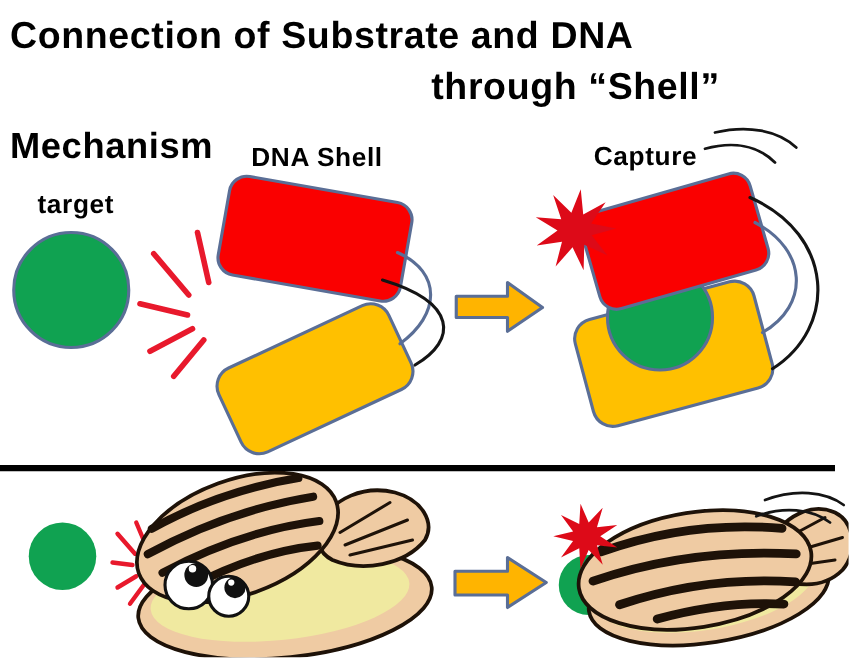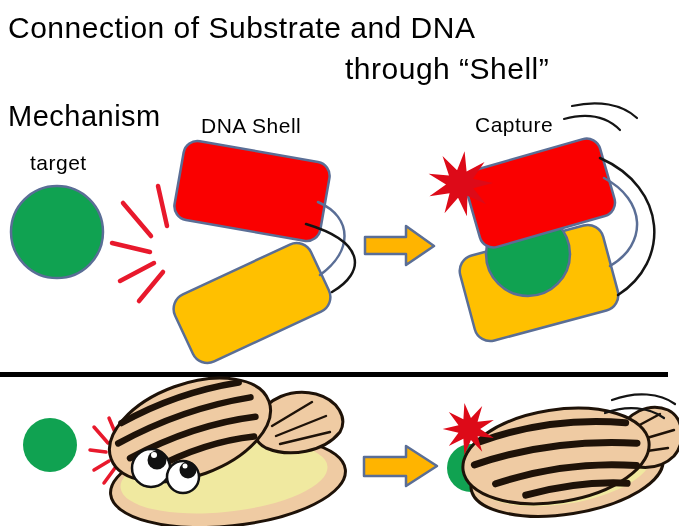--- a/index.html
+++ b/index.html
@@ -1,17 +1,17 @@
 <!DOCTYPE html>
 <html><head>
 <meta charset="utf-8">
 <style>
   html,body { margin:0; padding:0; background:#ffffff; }
   .stage { width:679px; height:526px; background:#ffffff; position:relative; overflow:hidden;
-           font-family:"Liberation Sans", sans-serif; }
+           font-family:"Liberation Sans", sans-serif;font-weight:bold; }
   svg { display:block; }
   text { font-family:"Liberation Sans", sans-serif; fill:#000000; }
   .t30 { font-size:30px; letter-spacing:0.5px; }
   .t29 { font-size:29px; letter-spacing:0.5px; }
   .t21 { font-size:21px; letter-spacing:0.5px; }
   .slate-stroke { stroke:#5A6E96; stroke-width:2.5; }
   .outline      { stroke:#1E1208; stroke-width:3;   stroke-linejoin:round; }
   .stripe  { stroke:#1E1208; stroke-width:6.5; stroke-linecap:round; fill:none; }
   .stripe7 { stroke:#1E1208; stroke-width:7;   stroke-linecap:round; fill:none; }
   .crease  { stroke:#1E1208; stroke-width:2.4; stroke-linecap:round; }

